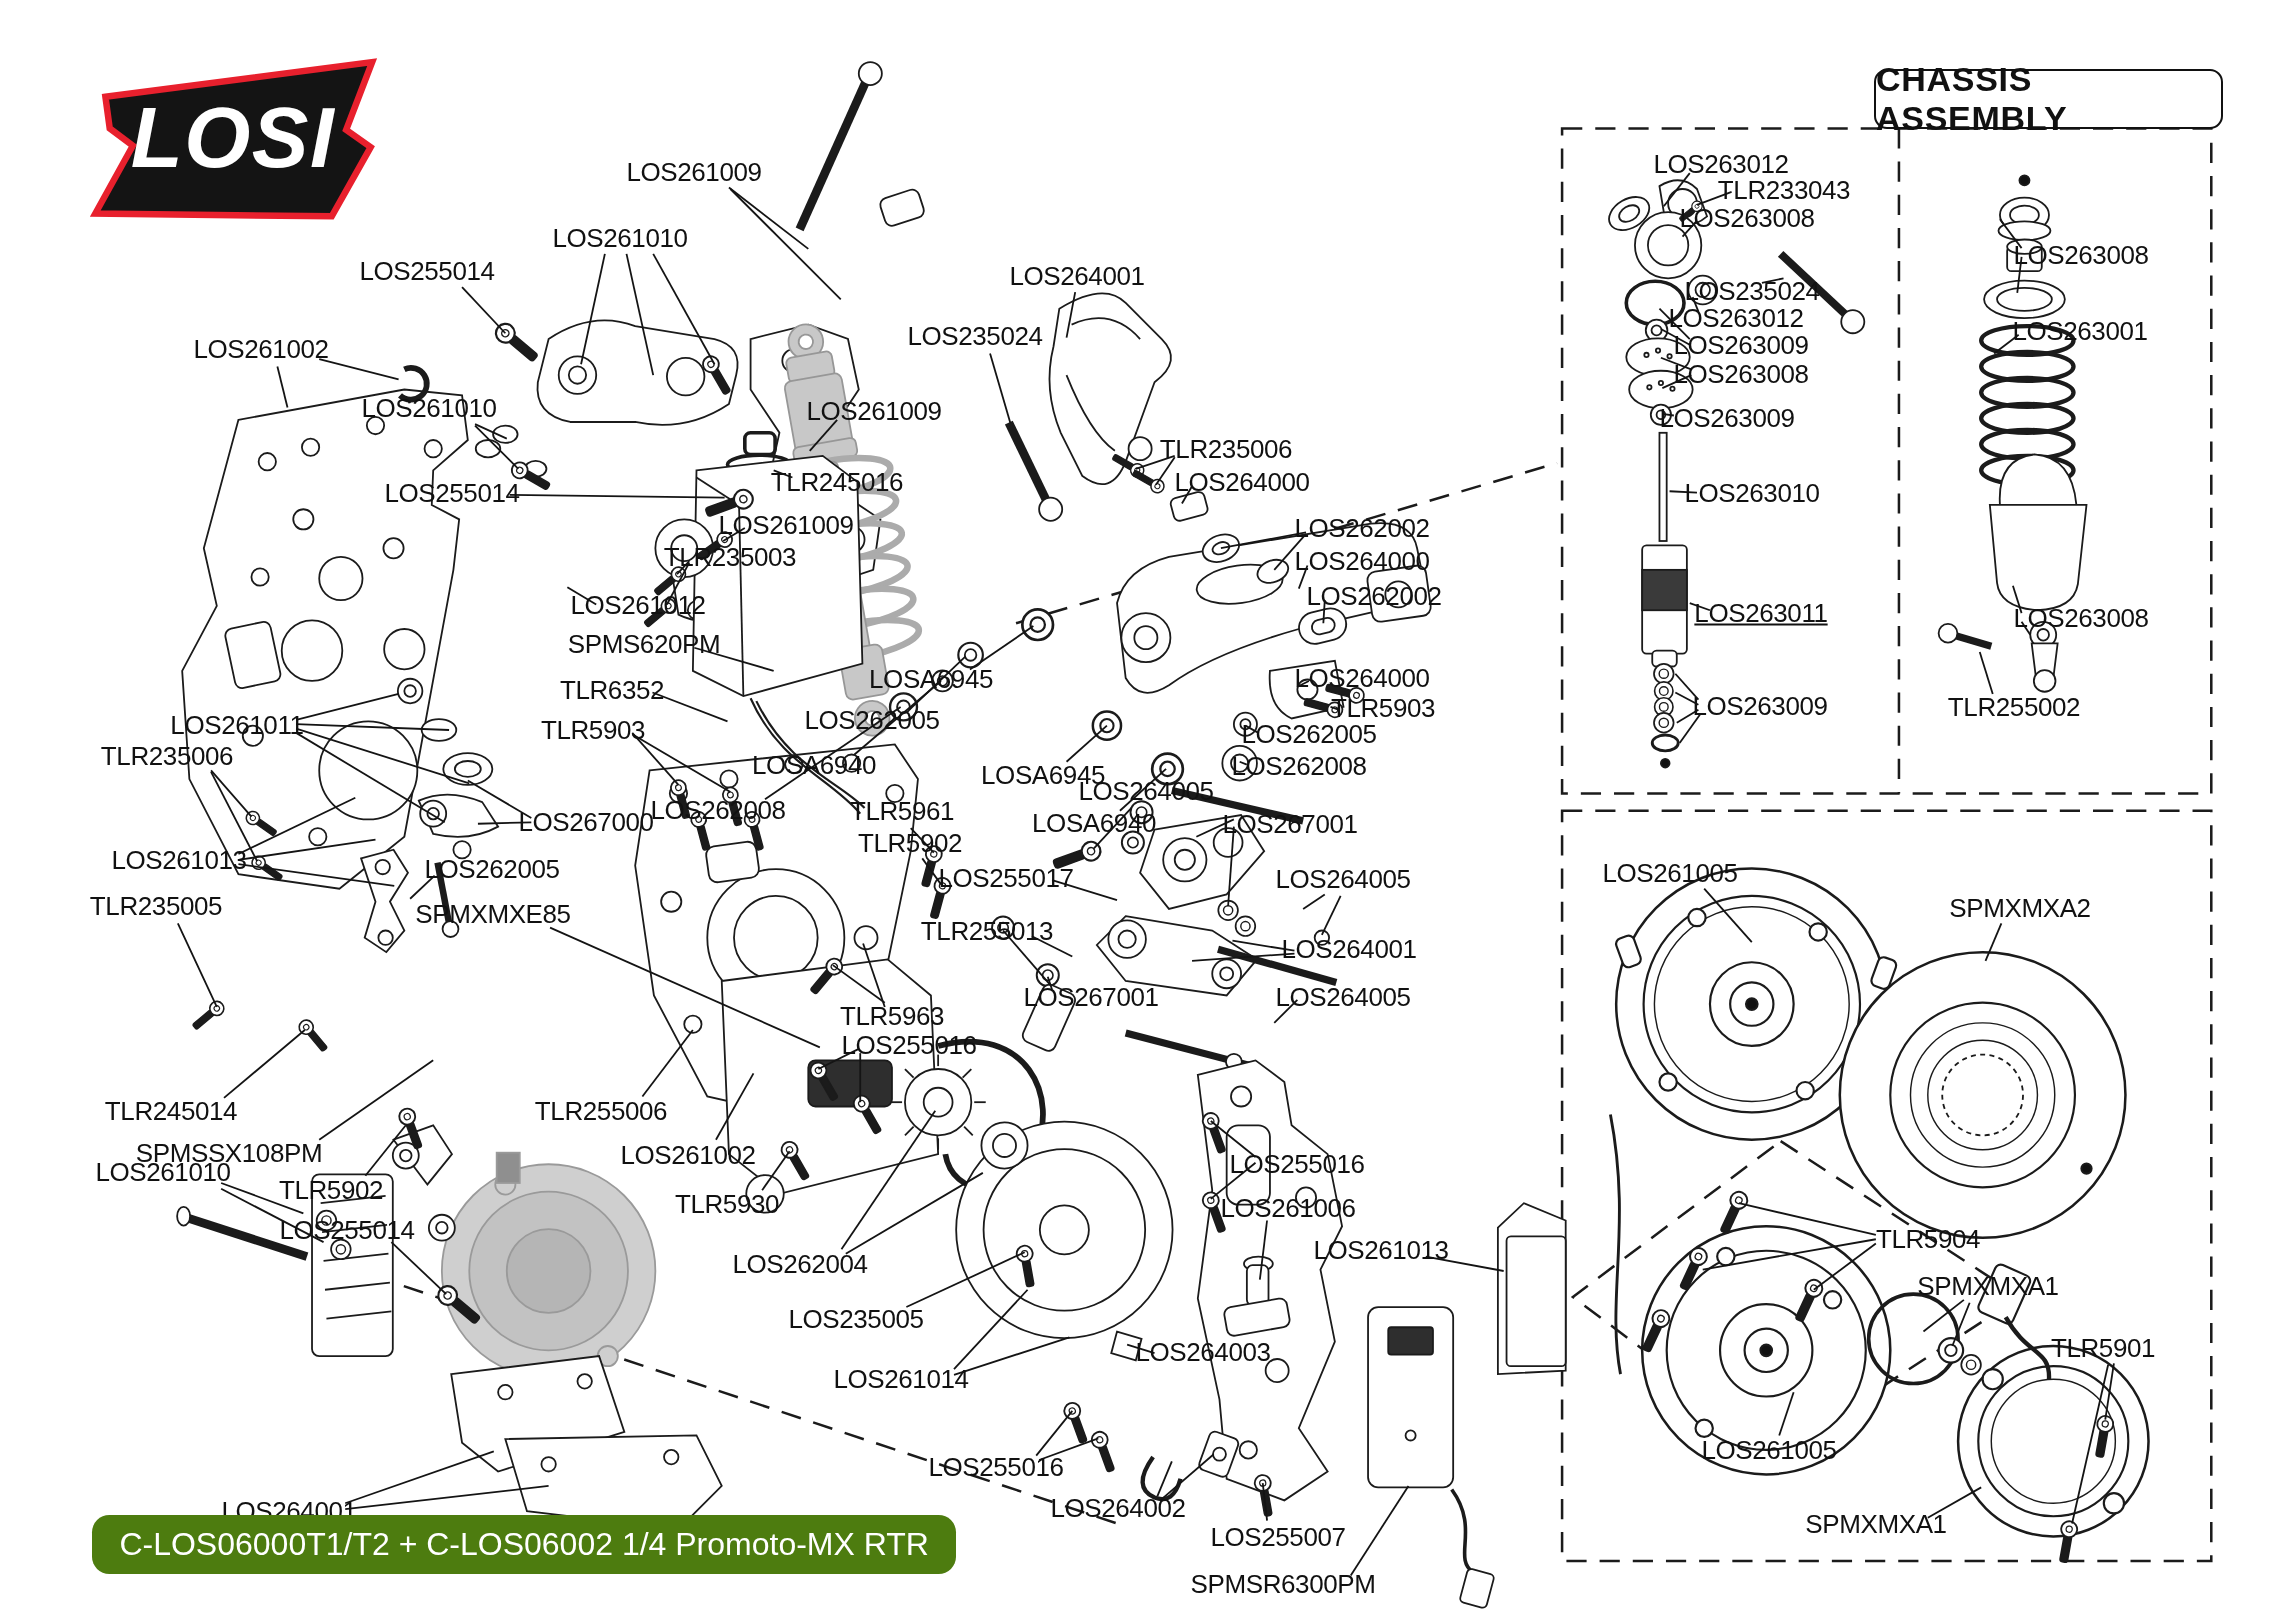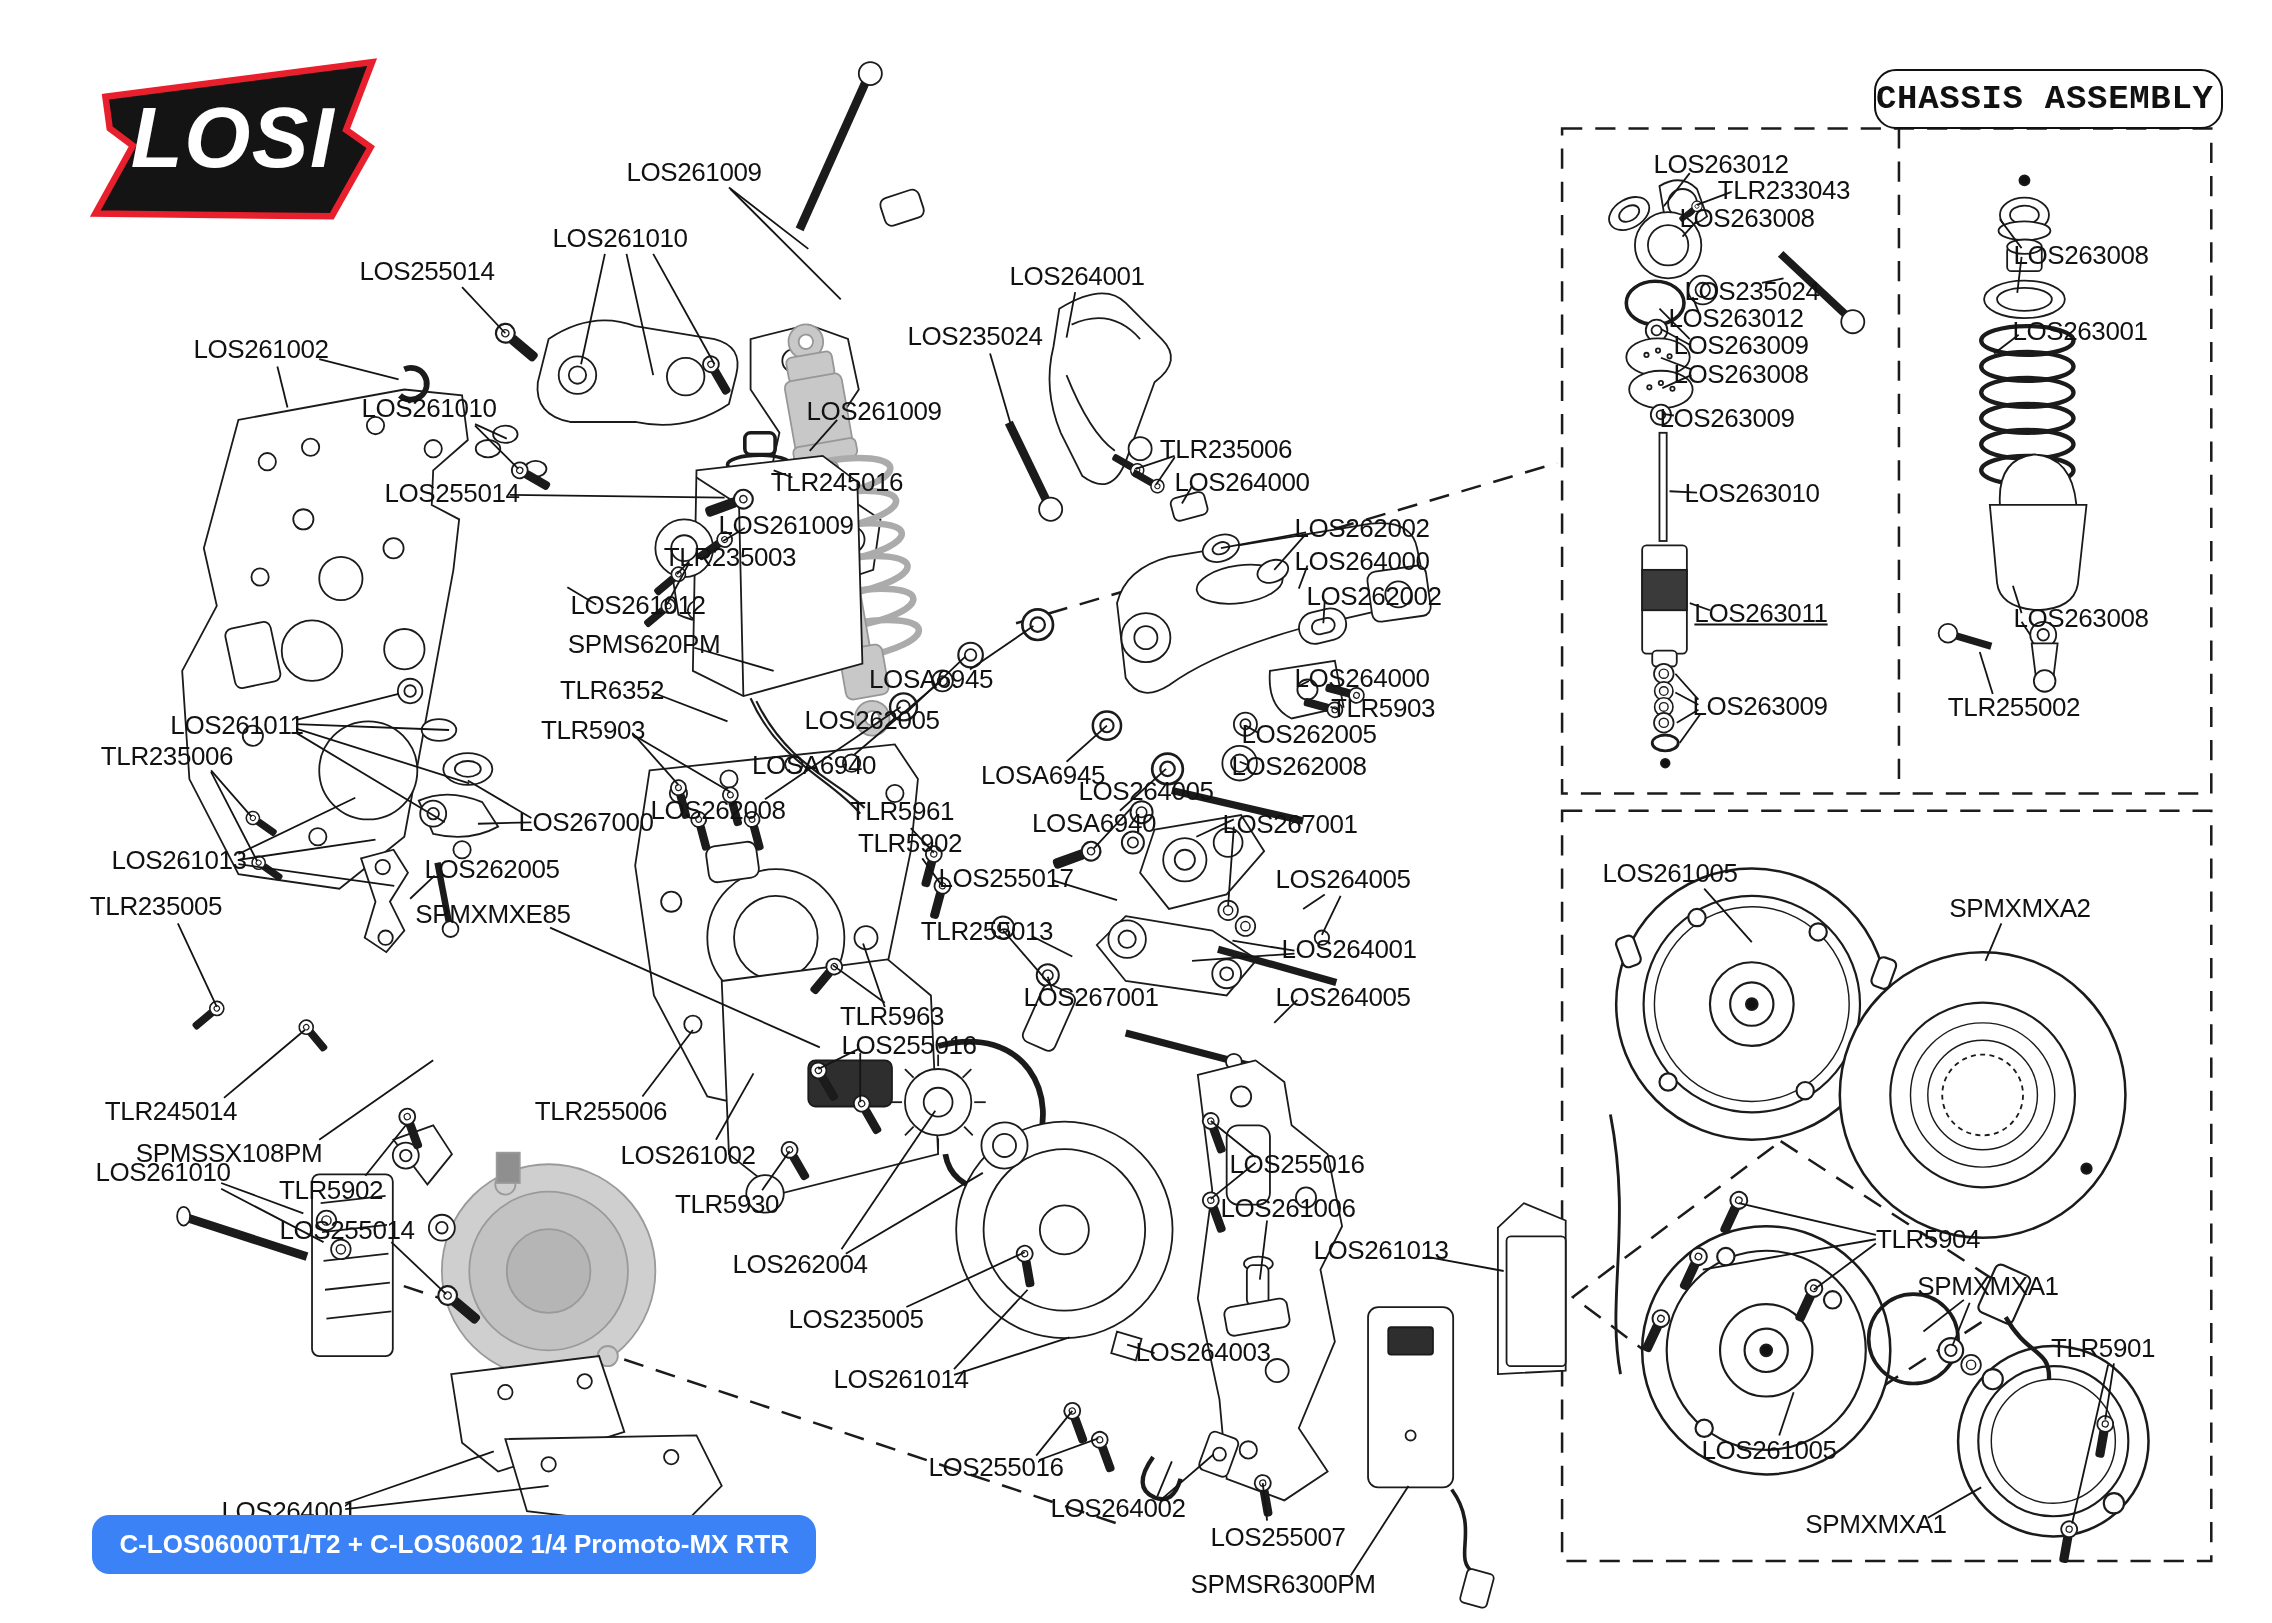--- a/index.html
+++ b/index.html
@@ -2,26 +2,26 @@
 <html style="font-size:11.5px"><head>
 <meta charset="utf-8">
 <style>
   html,body{margin:0;padding:0;background:#fff;}
   body{width:2273px;height:1623px;position:relative;overflow:hidden;
        font-family:"Liberation Sans",sans-serif;}
   #art{position:absolute;left:0;top:0;}
   .plabel{position:absolute;transform:translate(-50%,-50%);font-size:26px;
           letter-spacing:-0.4px;color:#111;white-space:nowrap;z-index:5;}
   .title-box{position:absolute;left:1874px;top:69px;width:345px;height:56px;
-          border:2.9px solid #111;border-radius:22px;display:flex;align-items:center;
+          border:2.9px solid #111;border-radius:13px;display:flex;align-items:center;
           justify-content:flex-start;font-size:34px;font-weight:bold;color:#111;
-          letter-spacing:0.7px;background:#fff;z-index:6;font-family:Liberation Mono, monospace;}
+          letter-spacing:0.7px;background:#fff;z-index:6;}
   .footer-badge{position:absolute;left:92px;top:1515px;height:59px;
-          background:#3b82f6;color:#fff;border-radius:17.3px;display:flex;
-          align-items:center;padding:0 27.4px;font-size:26px;font-weight:bold;z-index:6;}
+          background:#4d7c0f;color:#fff;border-radius:17.3px;display:flex;
+          align-items:center;padding:0 27.4px;font-size:32px;font-weight:normal;z-index:6;}
   .logo{position:absolute;left:85px;top:52px;z-index:6;}
 </style>
 </head>
 <body>
 
 <svg id="art" width="2273" height="1623" viewBox="0 0 3150 2250">
   <defs>
     <g id="screw">
       <rect x="10" y="-6" width="44" height="12" rx="4" fill="#1b1b1b"></rect>
       <circle r="13" fill="#fff" stroke="#1b1b1b" stroke-width="3"></circle>

